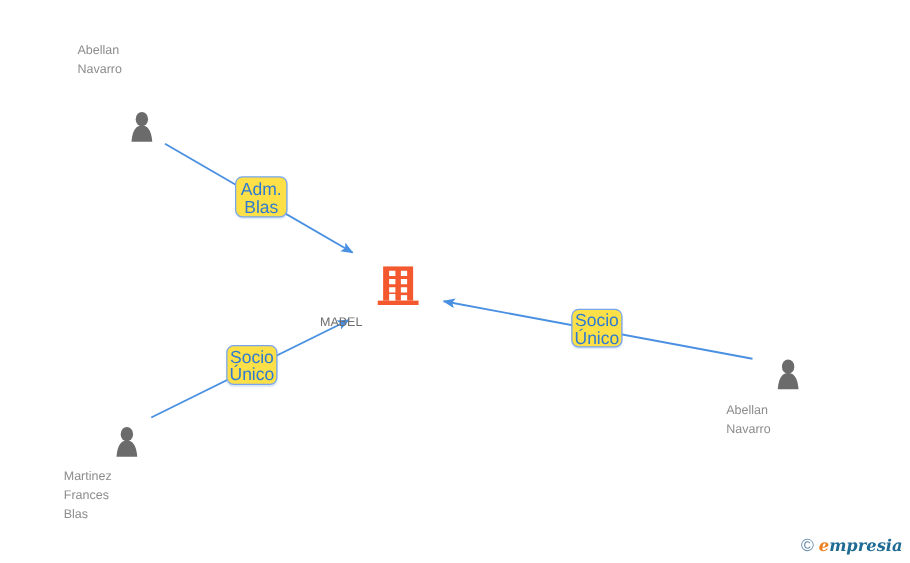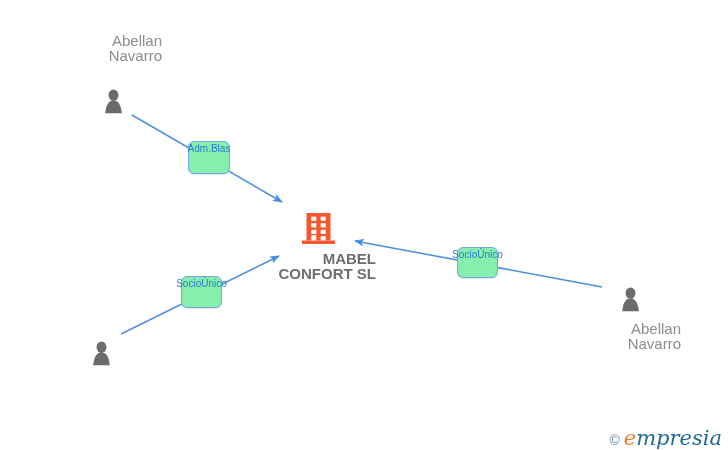--- a/index.html
+++ b/index.html
@@ -22,50 +22,50 @@
   .edge-line {
     stroke: #4a90e2;
     stroke-width: 1.5;
     fill: none;
   }
 
   
   .edge-box {
     position: absolute;
     box-sizing: border-box;
-    background: #86efac;
+    background: #fde047;
     border: 1.5px solid #77a5ea;
     border-radius: 6px;
     color: #2e7ad2;
-    font-size: 10px;
+    font-size: 14px;
     line-height: 14px;
     text-align: center;
     display: flex;
-    flex-direction: row;
+    flex-direction: column;
     justify-content: center;
     box-shadow: 0 1px 1px rgba(120,160,220,0.25);
   }
   .edge-box span { display: block; }
 
   
   .person-icon svg { display: block; width: 100%; height: 100%; }
   .person-icon path, .person-icon ellipse { fill: #6b6b6b; }
 
   .node-label {
     position: absolute;
-    text-align: right;
+    text-align: left;
     color: #8d8d8d;
-    font-size: 15px;
+    font-size: 10px;
     line-height: 15px;
   }
   .node-label span { display: block; }
 
   .company-label {
     color: #6e6e6e;
-    font-weight: bold;
+    font-weight: normal;
   }
 
   .building-icon svg { display: block; width: 100%; height: 100%; }
 
   
   .footer-logo {
     position: absolute;
     right: 6px;
     bottom: 3px;
     display: flex;
@@ -74,22 +74,23 @@
     cursor: pointer;
   }
   .copyright-mark {
     color: #5e87a8;
     font-size: 14px;
     line-height: 14px;
   }
   .brand-word {
     font-family: "DejaVu Serif", serif;
     font-style: italic;
-    font-size: 21px;
+    font-size: 13px;
     line-height: 18px;
+    font-weight: bold;
   }
   .brand-e { color: #ee7d1d; }
   .brand-rest { color: #1f6b94; }
 </style>
 </head>
 <body>
 
 <div class="canvas">
 
   <svg class="edges-layer">
@@ -128,33 +129,37 @@
       <rect x="9.3" y="10.2" width="5" height="4.2" fill="#ffffff"></rect>
       <rect x="18.7" y="10.2" width="5" height="4.2" fill="#ffffff"></rect>
       <rect x="9.3" y="16.8" width="5" height="4.2" fill="#ffffff"></rect>
       <rect x="18.7" y="16.8" width="5" height="4.2" fill="#ffffff"></rect>
       <rect x="18.7" y="23.1" width="5" height="4.2" fill="#ffffff"></rect>
       <rect x="9.3" y="22.2" width="5" height="5.3" fill="#ffffff"></rect>
     </svg>
   </div>
   <div class="node-label company-label abs" style="left:256px; top:251px; width:120px;">
     <span>MABEL</span>
-    <span>CONFORT SL</span>
   </div>
 
   <div class="edge-box" style="left:181px; top:276px; width:41px; height:32px;">
     <span>Socio</span>
     <span>Único</span>
   </div>
 
   <div class="person-icon abs" style="left:88px; top:341px; width:27px; height:27px;">
     <svg viewBox="0 0 24 24">
       <ellipse cx="12" cy="5.6" rx="4.4" ry="5.1"></ellipse>
       <path d="M12 10.2 C8.3 10.2 5.4 12.8 4.6 21.6 L19.4 21.6 C18.6 12.8 15.7 10.2 12 10.2 Z"></path>
     </svg>
+  </div>
+  <div class="node-label abs" style="left:51px; top:374px; width:100px;">
+    <span>Martinez</span>
+    <span>Frances</span>
+    <span>Blas</span>
   </div>
 
   <div class="edge-box" style="left:457px; top:247px; width:41px; height:31px;">
     <span>Socio</span>
     <span>Único</span>
   </div>
 
   <div class="person-icon abs" style="left:617px; top:287px; width:27px; height:27px;">
     <svg viewBox="0 0 24 24">
       <ellipse cx="12" cy="5.6" rx="4.4" ry="5.1"></ellipse>

